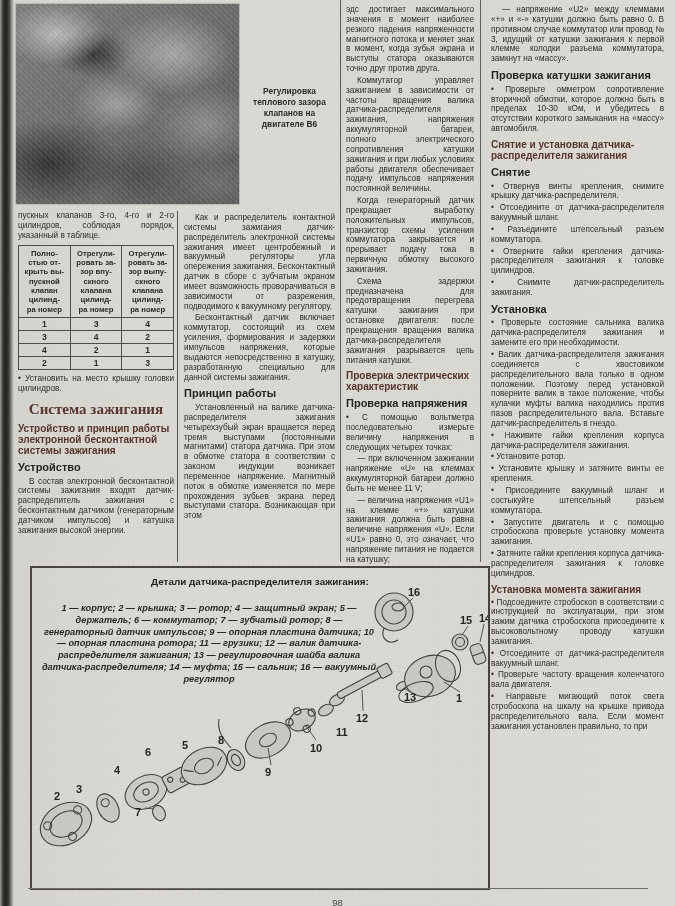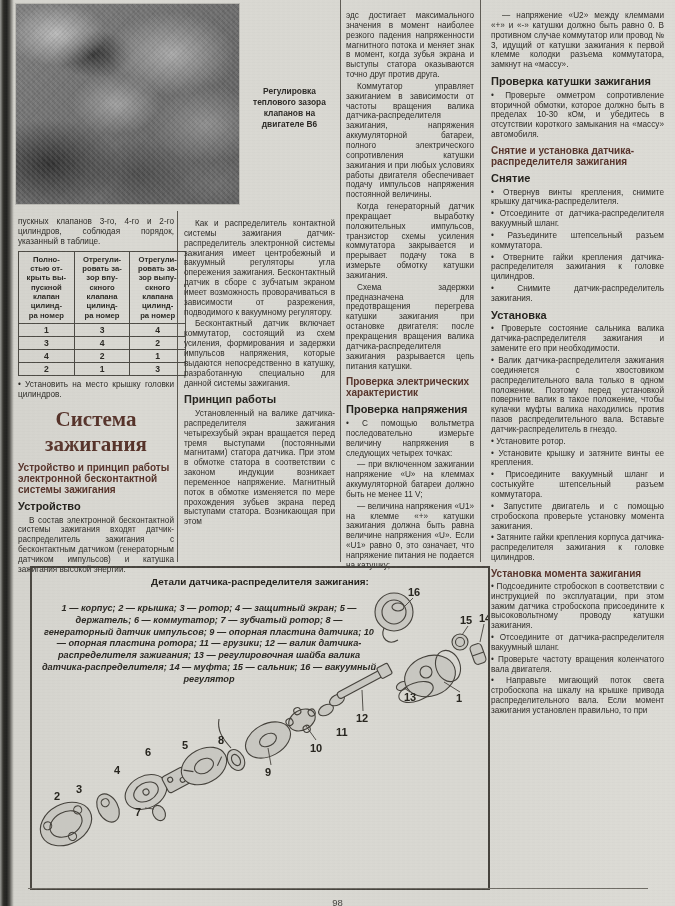--- a/index.html
+++ b/index.html
@@ -32,34 +32,34 @@
     background:repeating-linear-gradient(45deg, rgba(255,255,255,.07) 0 2px, transparent 2px 4px),
                repeating-linear-gradient(-45deg, rgba(0,0,0,.06) 0 1px, transparent 1px 3px);}
   #photo-caption{position:absolute;left:243px;top:86px;width:93px;
     font-size:8.4px;font-weight:bold;line-height:1.32;text-align:center;color:#2c2a26;}
   
   .vrule{position:absolute;width:1px;background:#5b5851;}
   #rule-a{left:340px;top:0;height:562px;}
   #rule-b{left:480px;top:0;height:562px;}
   #rule-c{left:177px;top:211px;height:351px;}
   
-  .col{position:absolute;color:#2c2a26;margin-top:6px;}
+  .col{position:absolute;color:#2c2a26;}
   #col1{left:18px;top:211px;width:156px;}
   #col2{left:184px;top:213px;width:151px;}
   #col3{left:346px;top:5px;width:128px;}
   #col4{left:491px;top:5px;width:173px;}
   .par{font-size:8.2px;line-height:1.2;text-align:justify;margin:0 0 2px 0;}
   .ind{text-indent:11px;}
-  .h1s{font-family:"Liberation Serif",serif;font-weight:bold;font-size:21px;
+  .h1s{font-family:"Liberation Serif",serif;font-weight:bold;font-size:15px;
        color:#56332a;text-align:center;margin:7px 0 2px;}
   .h2s{font-family:Liberation Sans, sans-serif;font-weight:bold;font-size:10px;
        line-height:1.1;color:#56332a;margin:5px 0 3px;}
   .h3b{font-size:11px;font-weight:bold;color:#24221d;margin:5px 0 3px;line-height:1.15;}
   
-  table.vtable{border-collapse:collapse;width:168px;margin:4px 0 4px;}
+  table.vtable{border-collapse:collapse;width:156px;margin:4px 0 4px;}
   .vtable th,.vtable td{border:1px solid #4c4a44;}
   .vtable th{font-size:7.7px;font-weight:bold;text-align:center;padding:3px 1px;
              line-height:1.22;white-space:pre-line;color:#2b2924;}
   .vtable td{font-size:8.6px;font-weight:600;text-align:center;padding:1px 0;color:#2b2924;}
   
   #diagram-box{position:absolute;left:30px;top:566px;width:456px;height:320px;
     border:2px solid #46433d;}
   #diag-title{position:relative;z-index:2;text-align:center;font-weight:bold;
     font-size:9.9px;margin:8px 4px 16px;color:#24221d;}
   #diag-legend{position:relative;z-index:2;font-style:italic;font-weight:bold;
@@ -144,21 +144,21 @@
   <div class="col" id="col2">
     <p class="par ind">Как и распределитель контактной системы зажигания датчик-распределитель электронной системы зажигания имеет центробежный и вакуумный регуляторы угла опережения зажигания. Бесконтактный датчик в сборе с зубчатым экраном имеет возможность проворачиваться в зависимости от разрежения, подводимого к вакуумному регулятору.</p>
     <p class="par ind">Бесконтактный датчик включает коммутатор, состоящий из схем усиления, формирования и задержки импульсов напряжения, которые выдаются непосредственно в катушку, разработанную специально для данной системы зажигания.</p>
     <div class="h3b">Принцип работы</div>
     <p class="par ind">Установленный на валике датчика-распределителя зажигания четырехзубый экран вращается перед тремя выступами (постоянными магнитами) статора датчика. При этом в обмотке статора в соответствии с законом индукции возникает переменное напряжение. Магнитный поток в обмотке изменяется по мере прохождения зубьев экрана перед выступами статора. Возникающая при этом</p>
   </div>
 
   <div class="col" id="col3">
     <p class="par">эдс достигает максимального значения в момент наиболее резкого падения напряженности магнитного потока и меняет знак в момент, когда зубья экрана и выступы статора оказываются точно друг против друга.</p>
     <p class="par ind">Коммутатор управляет зажиганием в зависимости от частоты вращения валика датчика-распределителя зажигания, напряжения аккумуляторной батареи, полного электрического сопротивления катушки зажигания и при любых условиях работы двигателя обеспечивает подачу импульсов напряжения постоянной величины.</p>
-    <p class="par ind">Когда генераторный датчик прекращает выработку положительных импульсов, транзистор схемы усиления коммутатора закрывается и прерывает подачу тока в измерьте обмотку катушки зажигания.</p>
+    <p class="par ind">Когда генераторный датчик прекращает выработку положительных импульсов, транзистор схемы усиления коммутатора закрывается и прерывает подачу тока в первичную обмотку высокого зажигания.</p>
     <p class="par ind">Схема задержки предназначена для предотвращения перегрева катушки зажигания при остановке двигателя: после прекращения вращения валика датчика-распределителя зажигания разрывается цепь питания катушки.</p>
     <div class="h2s">Проверка электрических характеристик</div>
     <div class="h3b">Проверка напряжения</div>
     <p class="par">•  С помощью вольтметра последовательно измерьте величину напряжения в следующих четырех точках:</p>
     <p class="par ind">— при включенном зажигании напряжение «U» на клеммах аккумуляторной батареи должно быть не менее 11 V;</p>
     <p class="par ind">— величина напряжения «U1» на клемме «+» катушки зажигания должна быть равна величине напряжения «U». Если «U1» равно 0, это означает, что напряжение питания не подается на катушку;</p>
   </div>
 
   <div class="col" id="col4">
     <p class="par ind">— напряжение «U2» между клеммами «+» и «-» катушки должно быть равно 0. В противном случае коммутатор или провод № 3, идущий от катушки зажигания к первой клемме колодки разъема коммутатора, замкнут на «массу».</p>
@@ -167,20 +167,21 @@
     <div class="h2s">Снятие и установка датчика-распределителя зажигания</div>
     <div class="h3b">Снятие</div>
     <p class="par">•  Отвернув винты крепления, снимите крышку датчика-распределителя.</p>
     <p class="par">•  Отсоедините от датчика-распределителя вакуумный шланг.</p>
     <p class="par">•  Разъедините штепсельный разъем коммутатора.</p>
     <p class="par">•  Отверните гайки крепления датчика-распределителя зажигания к головке цилиндров.</p>
     <p class="par">•  Снимите датчик-распределитель зажигания.</p>
     <div class="h3b">Установка</div>
     <p class="par">•  Проверьте состояние сальника валика датчика-распределителя зажигания и замените его при необходимости.</p>
     <p class="par">•  Валик датчика-распределителя зажигания соединяется с хвостовиком распределительного вала только в одном положении. Поэтому перед установкой поверните валик в такое положение, чтобы кулачки муфты валика находились против пазов распределительного вала. Вставьте датчик-распределитель в гнездо.</p>
+    <p class="par">•  Наживите гайки крепления корпуса датчика-распределителя зажигания.</p>
     <p class="par">•  Установите ротор.</p>
     <p class="par">•  Установите крышку и затяните винты ее крепления.</p>
     <p class="par">•  Присоедините вакуумный шланг и состыкуйте штепсельный разъем коммутатора.</p>
     <p class="par">•  Запустите двигатель и с помощью стробоскопа проверьте установку момента зажигания.</p>
     <p class="par">•  Затяните гайки крепления корпуса датчика-распределителя зажигания к головке цилиндров.</p>
     <div class="h2s">Установка момента зажигания</div>
     <p class="par">•  Подсоедините стробоскоп в соответствии с инструкцией по эксплуатации, при этом зажим датчика стробоскопа присоедините к высоковольтному проводу катушки зажигания.</p>
     <p class="par">•  Отсоедините от датчика-распределителя вакуумный шланг.</p>
     <p class="par">•  Проверьте частоту вращения коленчатого вала двигателя.</p>
     <p class="par">•  Направьте мигающий поток света стробоскопа на шкалу на крышке привода распределительного вала. Если момент зажигания установлен правильно, то при</p>

